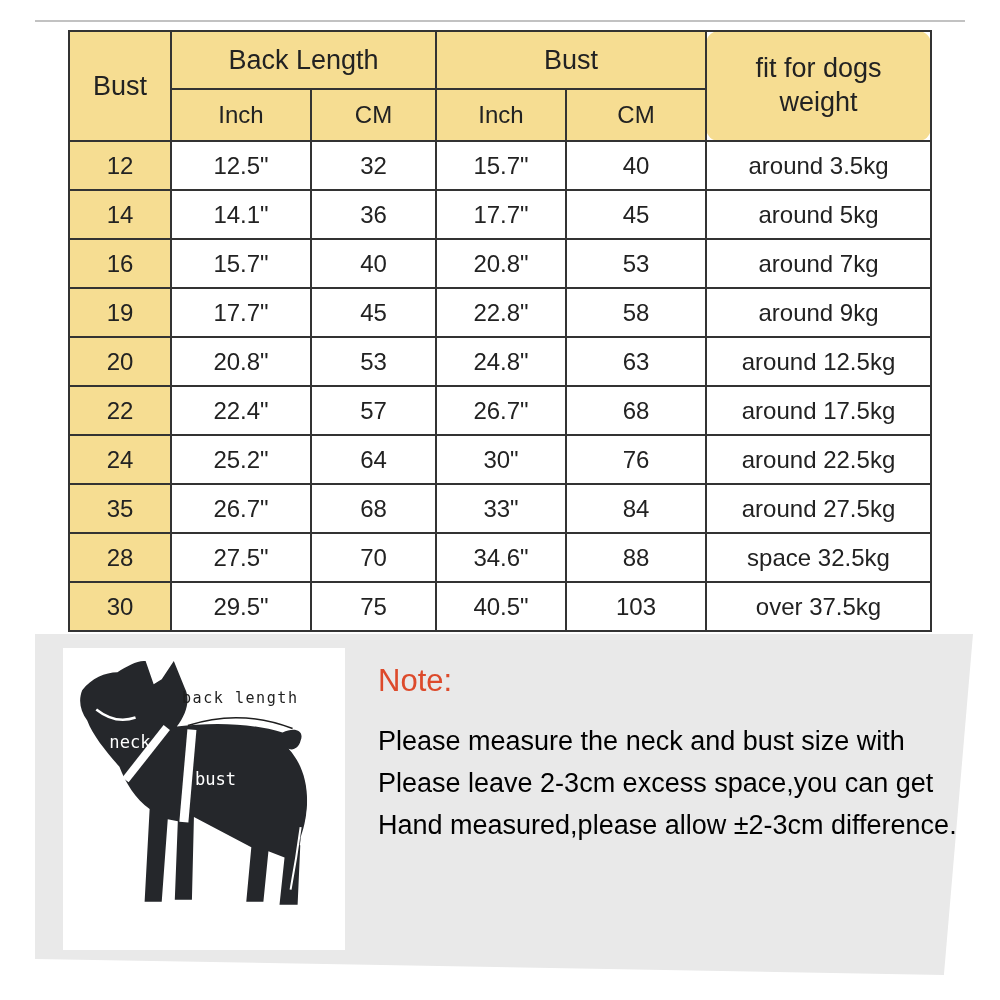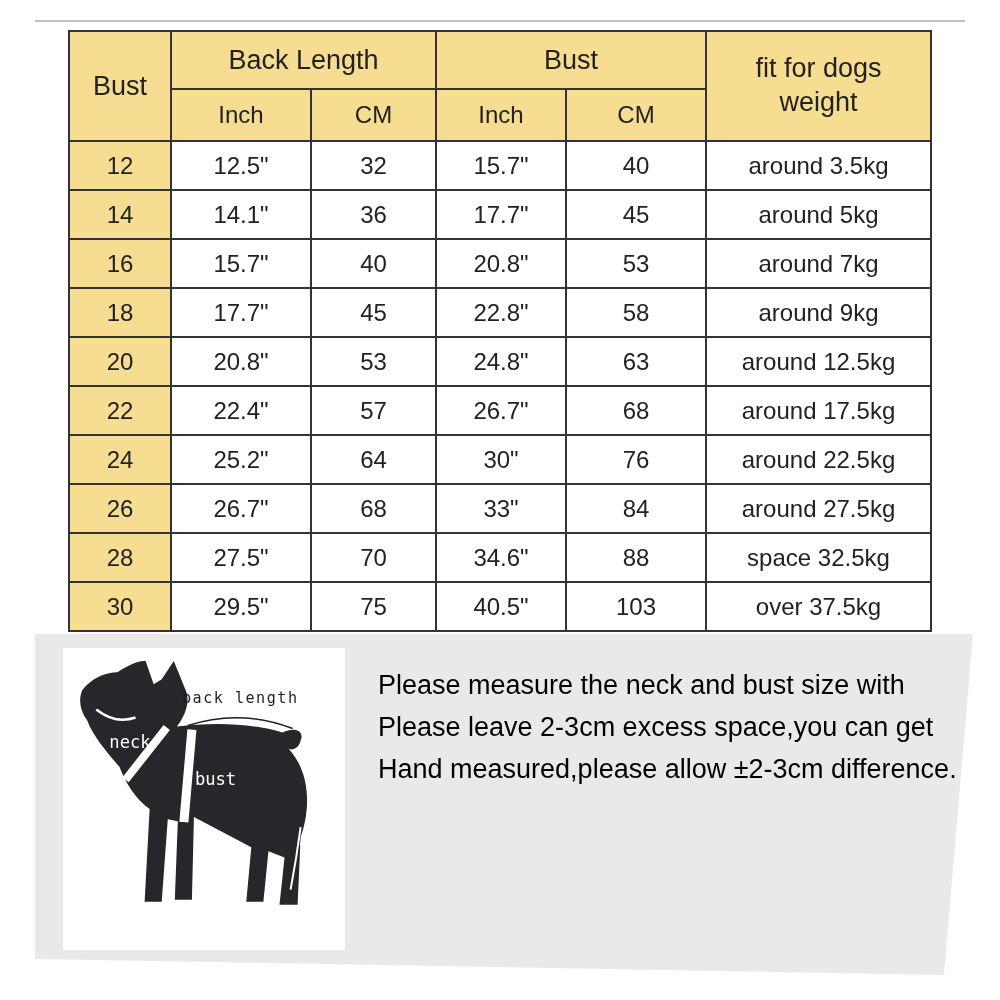--- a/index.html
+++ b/index.html
@@ -8,21 +8,21 @@
   .top-edge-line{position:absolute;left:35px;top:20px;width:930px;height:2px;background:#8f8f8f;opacity:.55;}
 
   table.size-table{position:absolute;left:68px;top:30px;border-collapse:collapse;table-layout:fixed;}
   .size-table th,.size-table td{border:2px solid #333;text-align:center;vertical-align:middle;
       font-weight:400;padding:0;overflow:hidden;}
   .size-table th{background:#f6dd92;font-size:27px;}
   .size-table th.sub{font-size:24px;height:50px;}
   .size-table tr.hrow1 th{height:56px;}
   .size-table td{background:#ffffff;font-size:24px;height:47px;}
   .size-table td.c-size{background:#f6dd92;text-align:center;}
-  .size-table th.weight-head{padding:0 28px;line-height:1.25;}
+  .size-table th.weight-head{padding:0 28px;line-height:1.25;border-radius:13px;}
 
   .bottom-panel{position:absolute;left:35px;top:634px;width:938px;height:341px;background:#e9e9e9;
       clip-path:polygon(0% 0%,100% 0%,96.9% 100%,0% 95.3%);}
   .dog-box{position:absolute;left:28px;top:14px;width:282px;height:302px;background:#ffffff;}
   .dog-box svg{display:block;width:100%;height:100%;}
 
   .note{position:absolute;left:343px;top:30px;width:585px;}
   .note-title{color:#dd4a2b;font-size:31px;line-height:1.1;margin-bottom:22px;}
   .note-line{font-size:27px;line-height:42px;color:#000000;white-space:nowrap;}
 
@@ -73,21 +73,21 @@
   </tr>
   <tr>
     <td class="c-size">16</td>
     <td>15.7"</td>
     <td>40</td>
     <td>20.8"</td>
     <td>53</td>
     <td>around 7kg</td>
   </tr>
   <tr>
-    <td class="c-size">18</td>
+    <td class="c-size">19</td>
     <td>17.7"</td>
     <td>45</td>
     <td>22.8"</td>
     <td>58</td>
     <td>around 9kg</td>
   </tr>
   <tr>
     <td class="c-size">20</td>
     <td>20.8"</td>
     <td>53</td>
@@ -105,21 +105,21 @@
   </tr>
   <tr>
     <td class="c-size">24</td>
     <td>25.2"</td>
     <td>64</td>
     <td>30"</td>
     <td>76</td>
     <td>around 22.5kg</td>
   </tr>
   <tr>
-    <td class="c-size">26</td>
+    <td class="c-size">35</td>
     <td>26.7"</td>
     <td>68</td>
     <td>33"</td>
     <td>84</td>
     <td>around 27.5kg</td>
   </tr>
   <tr>
     <td class="c-size">28</td>
     <td>27.5"</td>
     <td>70</td>
@@ -154,18 +154,19 @@
       <path d="M240,120 Q249,158 236,196" stroke="#ffffff" stroke-width="2" fill="none"></path>
       <path d="M236,178 Q232,208 226,240" stroke="#ffffff" stroke-width="2" fill="none"></path>
       <path d="M124,77 Q176,60 228,80" stroke="#1e1e1e" stroke-width="1.5" fill="none"></path>
       <text class="mono" x="176" y="55" font-size="15" letter-spacing="1.5" text-anchor="middle" fill="#1e1e1e">back length</text>
       <text class="mono" x="46" y="99" font-size="17" fill="#ffffff">neck</text>
       <text class="mono" x="131" y="136" font-size="17" fill="#ffffff">bust</text>
     </svg>
   </div>
 
   <div class="note">
+    <div class="note-title">Note:</div>
     <div class="note-line">Please measure the neck and bust size with</div>
     <div class="note-line">Please leave 2-3cm excess space,you can get</div>
     <div class="note-line">Hand measured,please allow ±2-3cm difference.</div>
   </div>
 
 </div>
 
 </body></html>

